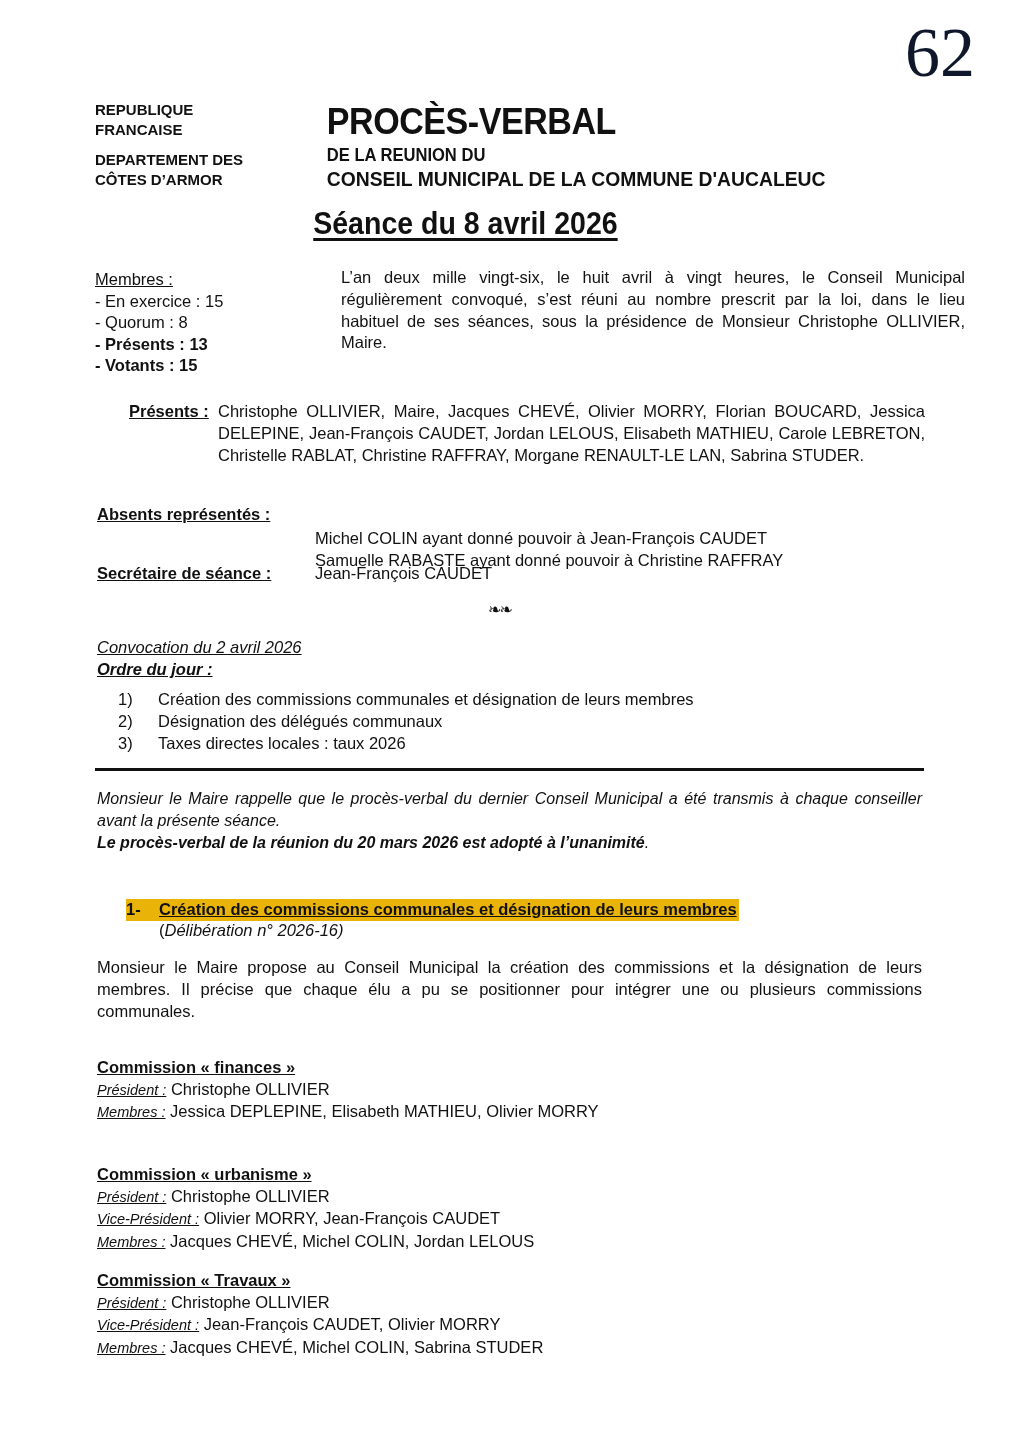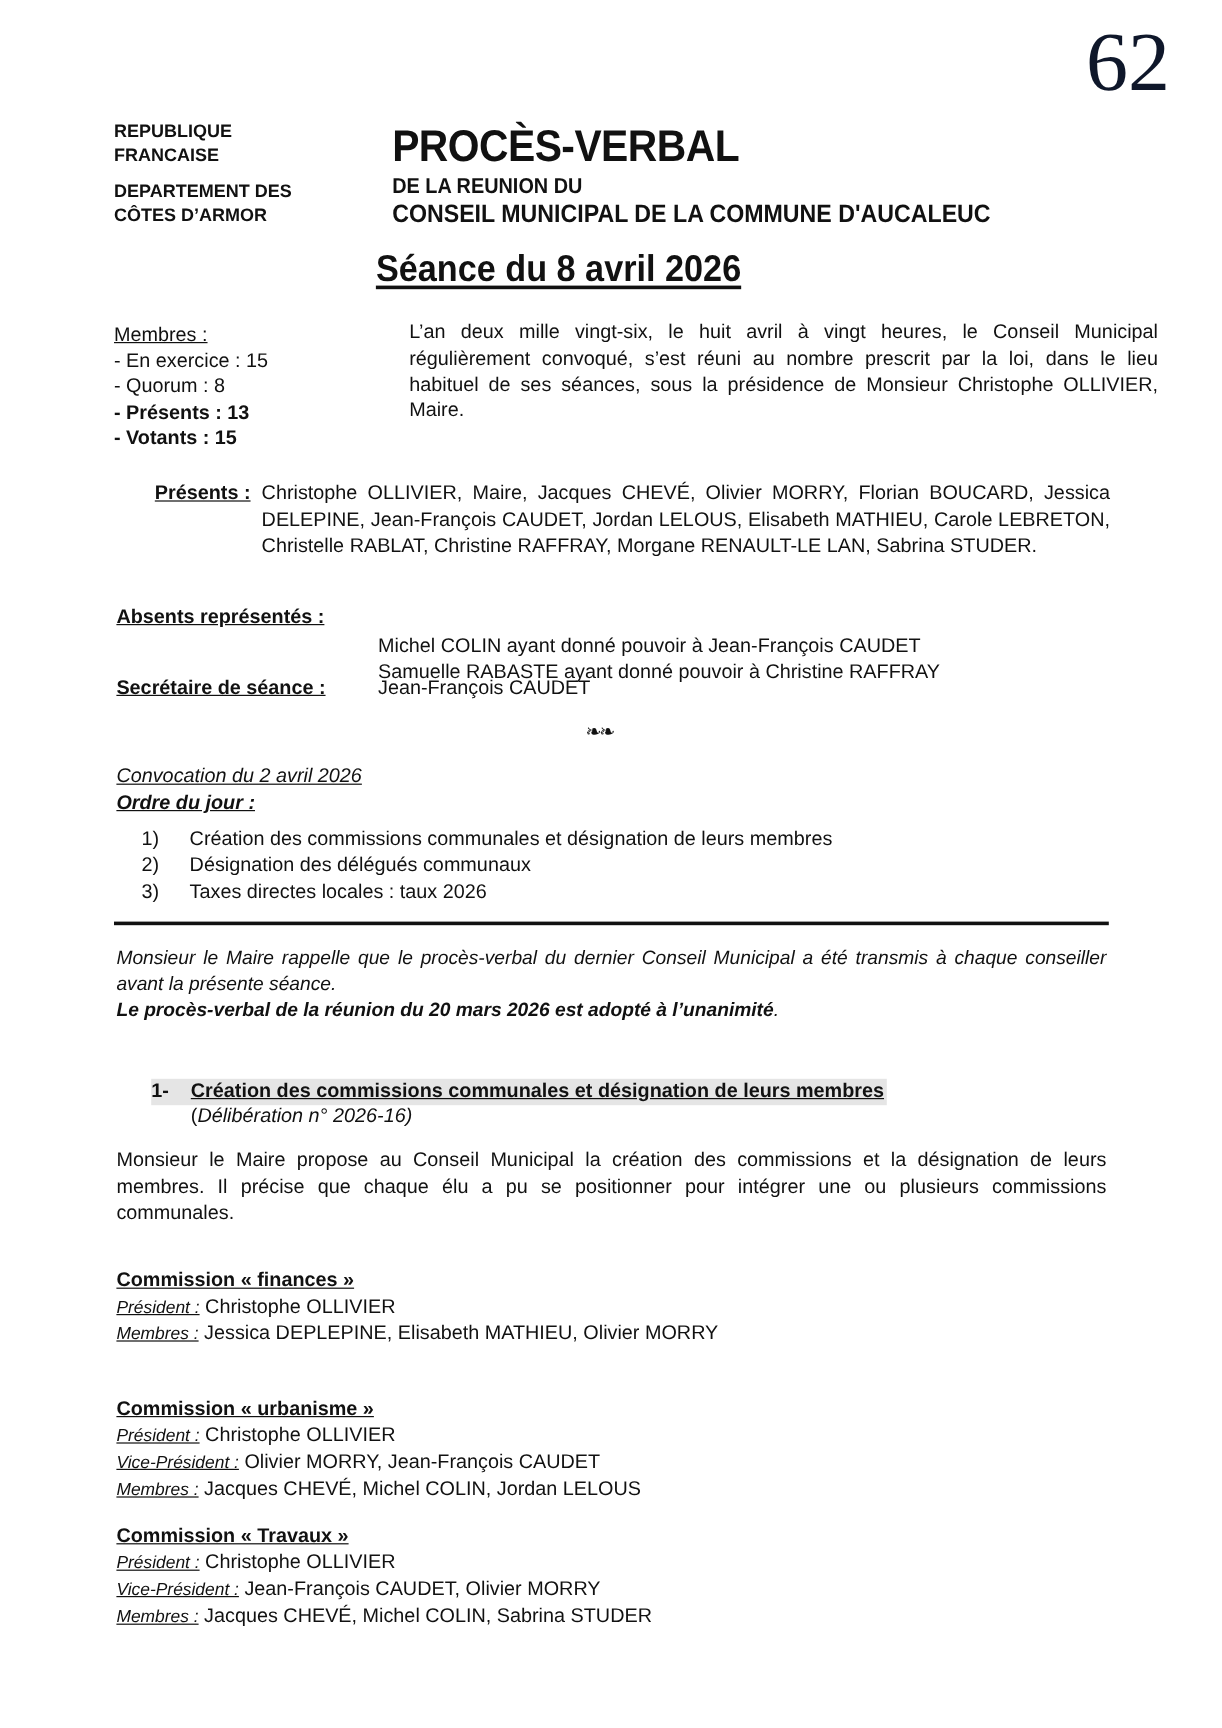--- a/index.html
+++ b/index.html
@@ -46,21 +46,21 @@
   .agenda li { display: flex; }
   .agenda .num { width: 40px; }
   .rule { position: absolute; left: 95px; top: 768px; width: 829px; height: 3px; background: #111; }
   .recall {
     position: absolute; left: 97px; top: 788px; width: 825px; font-size: 16px; line-height: 21.8px;
     font-style: italic; text-align: justify;
   }
   .recall .bold { font-weight: bold; }
   .section-title {
     position: absolute; left: 126px; top: 899px; font-size: 16.5px; line-height: 21.8px; font-weight: bold;
-    background: #e5e5e5; padding-right: 2px;
+    background: #eab308; padding-right: 2px;
   }
   .section-title .num { display: inline-block; width: 33px; }
   .section-title .txt { text-decoration: underline; }
   .delib { position: absolute; left: 159px; top: 920px; font-size: 16.5px; line-height: 21.8px; }
   .delib i { font-style: italic; }
   .para {
     position: absolute; left: 97px; top: 957px; width: 825px; font-size: 16.5px; line-height: 21.8px;
     text-align: justify;
   }
   .commission { position: absolute; left: 97px; font-size: 16.5px; line-height: 21.5px; margin-top: 16px; }

